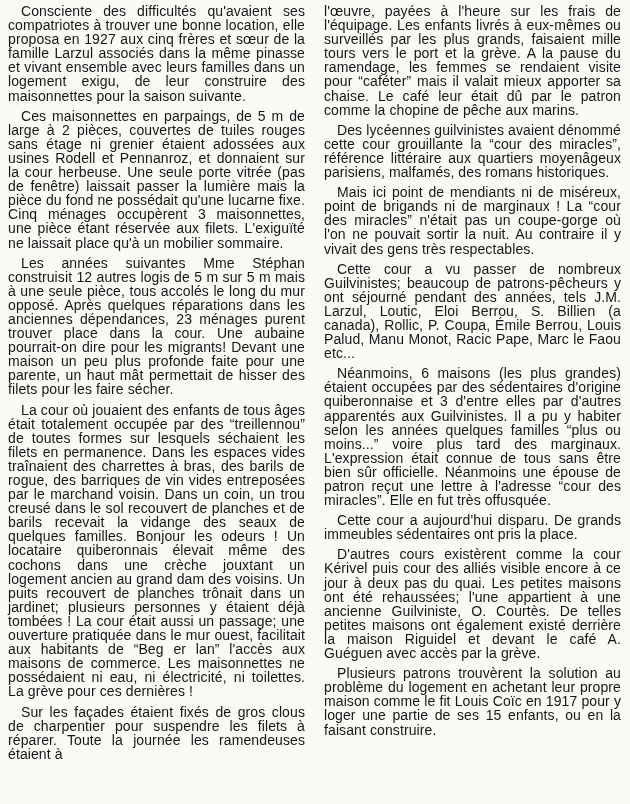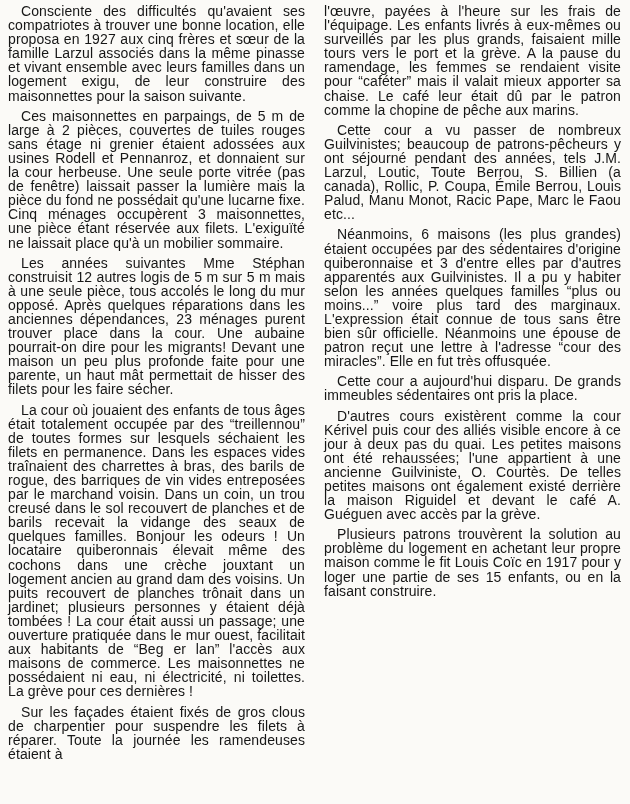--- a/index.html
+++ b/index.html
@@ -47,19 +47,21 @@
 <div class="page">
   <div class="column">
     <p>Consciente des difficultés qu'avaient ses compatriotes à trouver une bonne location, elle proposa en 1927 aux cinq frères et sœur de la famille Larzul associés dans la même pinasse et vivant ensemble avec leurs familles dans un logement exigu, de leur construire des maisonnettes pour la saison suivante.</p>
     <p>Ces maisonnettes en parpaings, de 5 m de large à 2 pièces, couvertes de tuiles rouges sans étage ni grenier étaient adossées aux usines Rodell et Pennanroz, et donnaient sur la cour herbeuse. Une seule porte vitrée (pas de fenêtre) laissait passer la lumière mais la pièce du fond ne possédait qu'une lucarne fixe. Cinq ménages occupèrent 3 maisonnettes, une pièce étant réservée aux filets. L'exiguïté ne laissait place qu'à un mobilier sommaire.</p>
     <p>Les années suivantes Mme Stéphan construisit 12 autres logis de 5 m sur 5 m mais à une seule pièce, tous accolés le long du mur opposé. Après quelques réparations dans les anciennes dépendances, 23 ménages purent trouver place dans la cour. Une aubaine pourrait-on dire pour les migrants! Devant une maison un peu plus profonde faite pour une parente, un haut mât permettait de hisser des filets pour les faire sécher.</p>
     <p>La cour où jouaient des enfants de tous âges était totalement occupée par des “treillennou” de toutes formes sur lesquels séchaient les filets en permanence. Dans les espaces vides traînaient des charrettes à bras, des barils de rogue, des barriques de vin vides entreposées par le marchand voisin. Dans un coin, un trou creusé dans le sol recouvert de planches et de barils recevait la vidange des seaux de quelques familles. Bonjour les odeurs ! Un locataire quiberonnais élevait même des cochons dans une crèche jouxtant un logement ancien au grand dam des voisins. Un puits recouvert de planches trônait dans un jardinet; plusieurs personnes y étaient déjà tombées ! La cour était aussi un passage; une ouverture pratiquée dans le mur ouest, facilitait aux habitants de “Beg er lan” l'accès aux maisons de commerce. Les maisonnettes ne possédaient ni eau, ni électricité, ni toilettes. La grève pour ces dernières !</p>
     <p>Sur les façades étaient fixés de gros clous de charpentier pour suspendre les filets à réparer. Toute la journée les ramendeuses étaient à</p>
   </div>
   <div class="column">
     <p class="no-indent">l'œuvre, payées à l'heure sur les frais de l'équipage. Les enfants livrés à eux-mêmes ou surveillés par les plus grands, faisaient mille tours vers le port et la grève. A la pause du ramendage, les femmes se rendaient visite pour “caféter” mais il valait mieux apporter sa chaise. Le café leur était dû par le patron comme la chopine de pêche aux marins.</p>
-    <p>Cette cour a vu passer de nombreux Guilvinistes; beaucoup de patrons-pêcheurs y ont séjourné pendant des années, tels J.M. Larzul, Loutic, Toute Berrou, S. Billien (a canada), Rollic, P. Coupa, Émile Berrou, Louis Palud, Manu Monot, Racic Pape, Marc le Faou etc...</p>
+    <p>Des lycéennes guilvinistes avaient dénommé cette cour grouillante la “cour des miracles”, référence littéraire aux quartiers moyenâgeux parisiens, malfamés, des romans historiques.</p>
+    <p>Mais ici point de mendiants ni de miséreux, point de brigands ni de marginaux ! La “cour des miracles” n'était pas un coupe-gorge où l'on ne pouvait sortir la nuit. Au contraire il y vivait des gens très respectables.</p>
+    <p>Cette cour a vu passer de nombreux Guilvinistes; beaucoup de patrons-pêcheurs y ont séjourné pendant des années, tels J.M. Larzul, Loutic, Eloi Berrou, S. Billien (a canada), Rollic, P. Coupa, Émile Berrou, Louis Palud, Manu Monot, Racic Pape, Marc le Faou etc...</p>
     <p>Néanmoins, 6 maisons (les plus grandes) étaient occupées par des sédentaires d'origine quiberonnaise et 3 d'entre elles par d'autres apparentés aux Guilvinistes. Il a pu y habiter selon les années quelques familles “plus ou moins...” voire plus tard des marginaux. L'expression était connue de tous sans être bien sûr officielle. Néanmoins une épouse de patron reçut une lettre à l'adresse “cour des miracles”. Elle en fut très offusquée.</p>
     <p>Cette cour a aujourd'hui disparu. De grands immeubles sédentaires ont pris la place.</p>
     <p>D'autres cours existèrent comme la cour Kérivel puis cour des alliés visible encore à ce jour à deux pas du quai. Les petites maisons ont été rehaussées; l'une appartient à une ancienne Guilviniste, O. Courtès. De telles petites maisons ont également existé derrière la maison Riguidel et devant le café A. Guéguen avec accès par la grève.</p>
     <p>Plusieurs patrons trouvèrent la solution au problème du logement en achetant leur propre maison comme le fit Louis Coïc en 1917 pour y loger une partie de ses 15 enfants, ou en la faisant construire.</p>
   </div>
 </div>
 
 </body></html>

